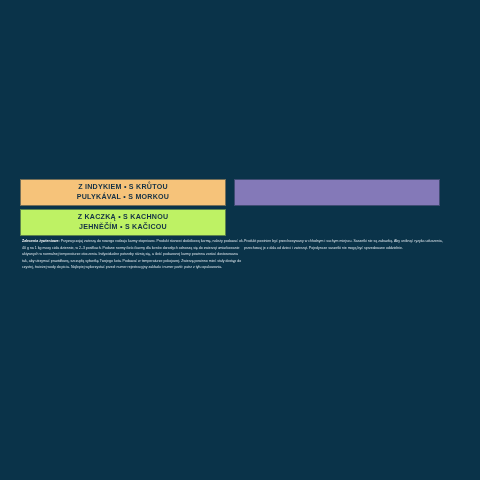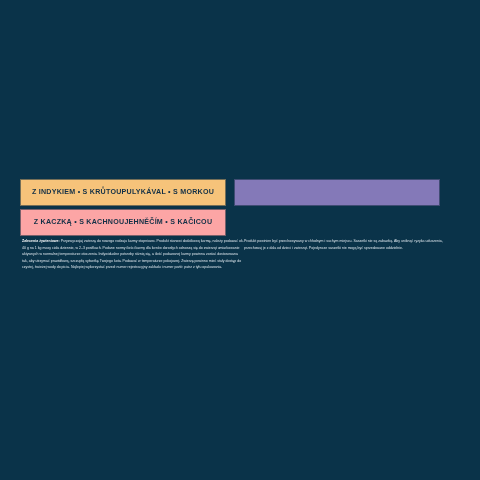--- a/index.html
+++ b/index.html
@@ -31,21 +31,21 @@
     display: grid;
     grid-template-columns: 206px 206px;
     grid-template-rows: 27px 27px;
     column-gap: 8px;
     row-gap: 3px;
   }
 
   .flavour-box {
     position: relative;
     display: flex;
-    flex-direction: row;
+    flex-direction: column;
     align-items: center;
     justify-content: center;
     box-sizing: border-box;
     border: 1px solid rgba(10, 40, 58, 0.55);
     overflow: hidden;
   }
 
   .flavour-line {
     display: block;
     color: #123046;
@@ -88,21 +88,21 @@
   <div id="flavour-grid">
 
     <div class="flavour-box" style="background: rgb(246, 195, 122);">
       <span class="flavour-line">Z INDYKIEM • S KRŮTOU</span>
       <span class="flavour-line">PULYKÁVAL • S MORKOU</span>
     </div>
 
     <div class="flavour-box" style="background: rgb(132, 121, 184);">
     </div>
 
-    <div class="flavour-box" style="background: #fca5a5;">
+    <div class="flavour-box" style="background: #bef264;">
       <span class="flavour-line">Z KACZKĄ • S KACHNOU</span>
       <span class="flavour-line">JEHNĚČÍM • S KAČICOU</span>
     </div>
 
 
   </div>
 
   <div id="legal-text">
     <span class="narrow" style="float: left; margin-right: 0px;"><span class="legal-heading">Zalecenia żywieniowe:</span><span> Przyzwyczajaj zwierzę do nowego rodzaju karmy stopniowo. Produkt stanowi dodatkową karmę, należy podawać ok. 40 g na 1 kg masy ciała dziennie, w 2–3 posiłkach. Podane normy ilości karmy dla koтów dorosłych odnoszą się do zwierząt umiarkowanie aktywnych w normalnej temperaturze otoczenia. Indywidualne potrzeby różnią się, a ilość podawanej karmy powinna zostać dostosowana tak, aby utrzymać prawidłową, szczupłą sylwetkę Twojego kota. Podawać w temperaturze pokojowej. Zwierzę powinno mieć stały dostęp do czystej, świeżej wody do picia. Najlepiej wykorzystać przed: numer rejestracyjny zakładu i numer partii: patrz z tyłu opakowania.</span></span><span> Produkt powinien być przechowywany w chłodnym i suchym miejscu. Saszetki nie są zabawką. Aby uniknąć ryzyka uduszenia, przechowuj je z dala od dzieci i zwierząt. Pojedyncze saszetki nie mogą być sprzedawane oddzielnie.</span>
   </div>

